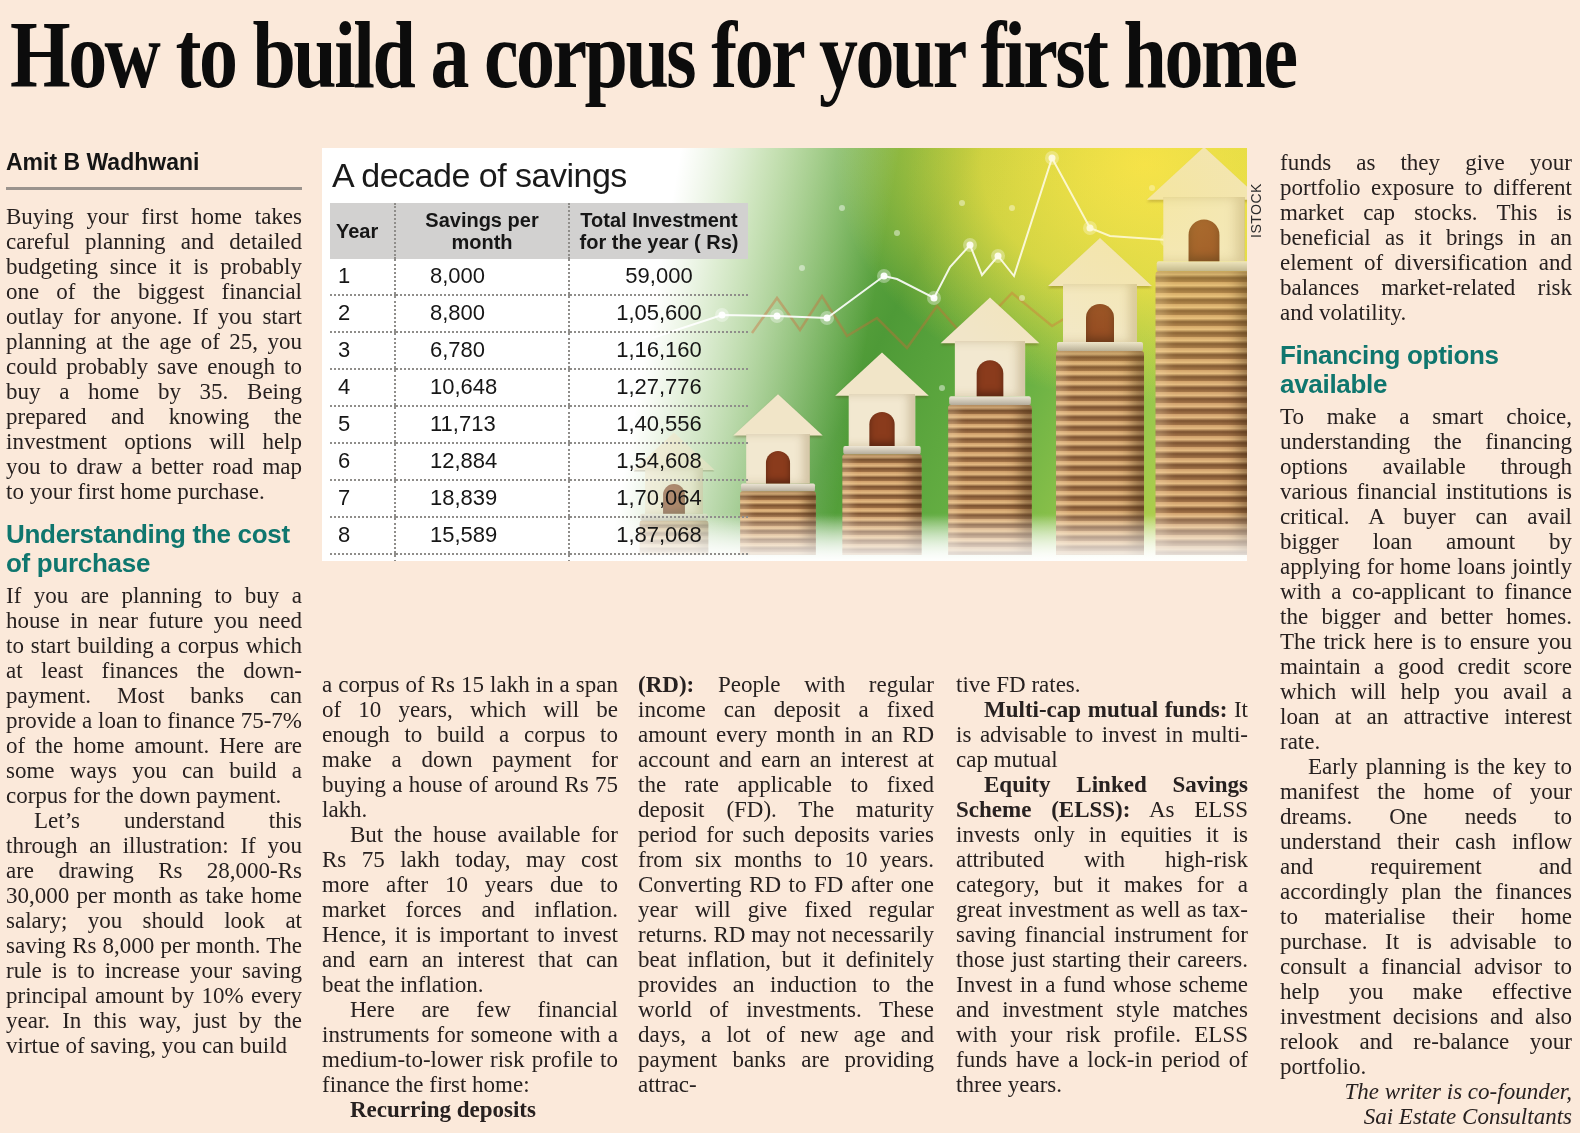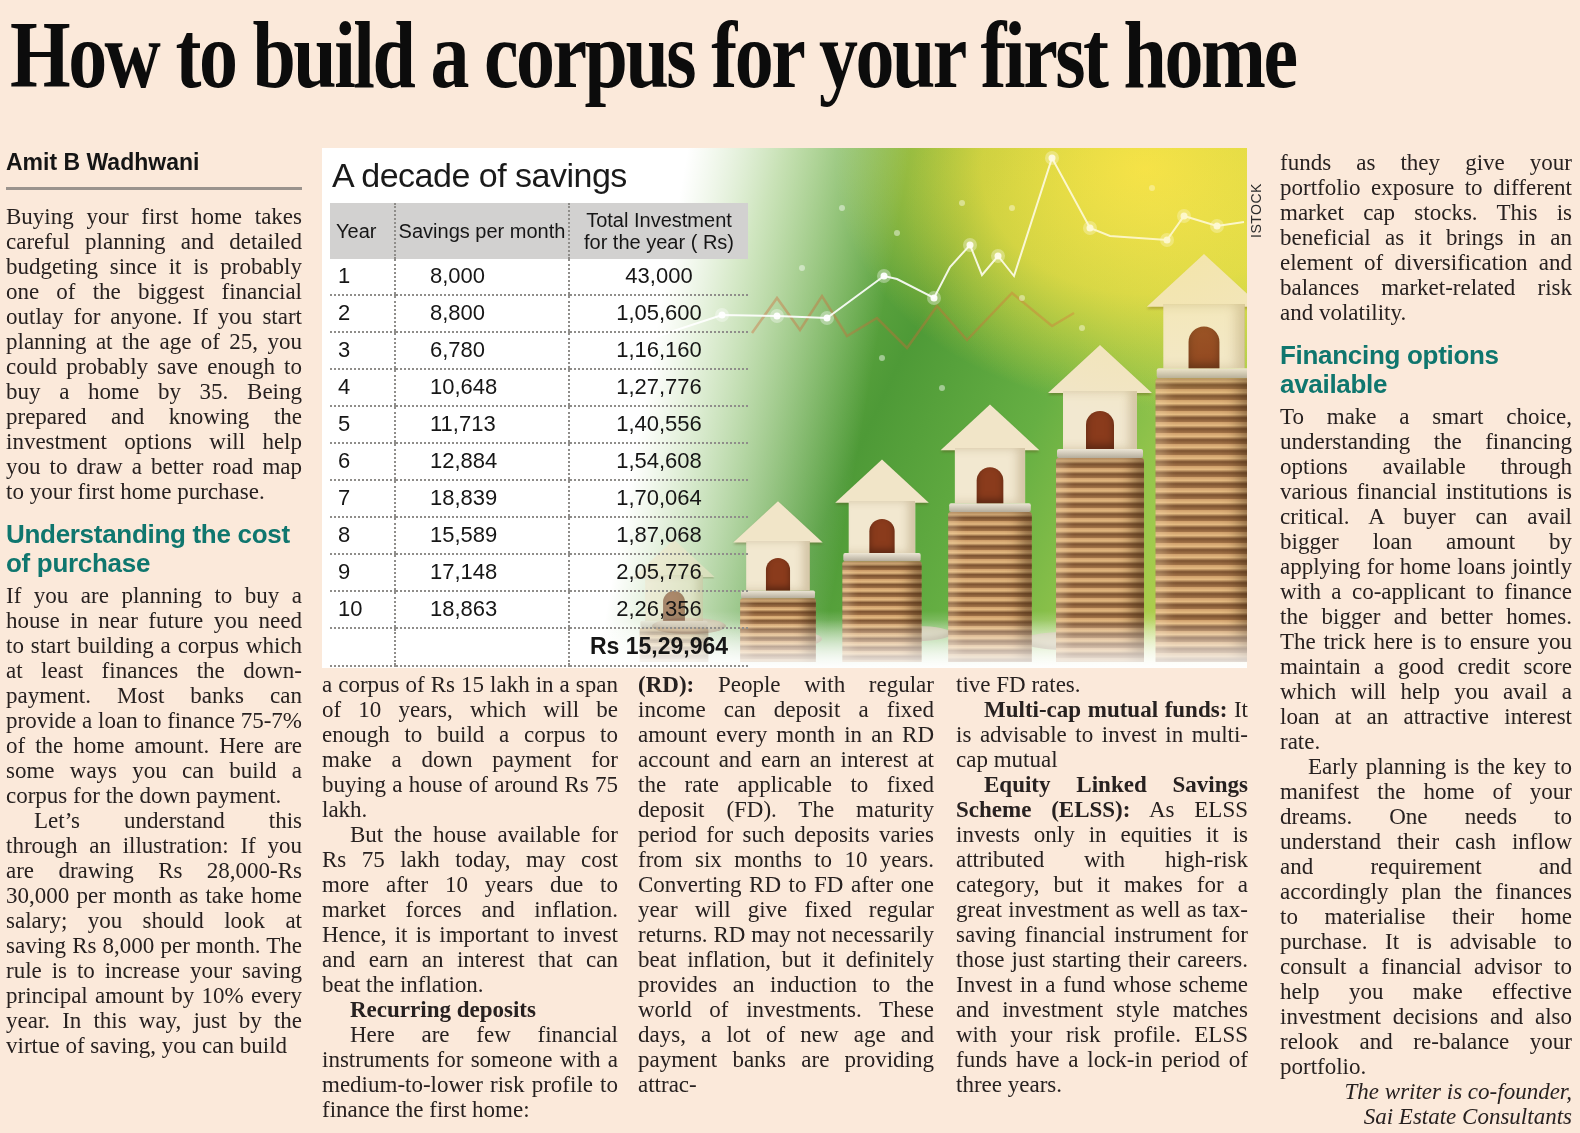--- a/index.html
+++ b/index.html
@@ -43,21 +43,21 @@
 
   
   .istock{
     position:absolute;left:1248px;top:148px;height:90px;
     font-family:"Liberation Sans",sans-serif;font-size:14px;color:#2b2b2b;
     writing-mode:vertical-rl;transform:rotate(180deg);letter-spacing:.5px;
   }
 
   
   .media{
-    position:absolute;left:322px;top:148px;width:925px;height:520px;
+    position:absolute;left:322px;top:148px;width:925px;height:413px;
     background:
       linear-gradient(to top, rgba(255,255,255,.92) 0%, rgba(255,255,255,0) 11%),
       linear-gradient(100deg, #ffffff 0%, #ffffff 36%, rgba(255,255,255,0) 58%),
       radial-gradient(ellipse 430px 330px at 89% 4%, #f4e140 0%, rgba(244,225,64,.75) 38%, rgba(244,225,64,0) 72%),
       linear-gradient(115deg, #d7e7cb 16%, #7cb950 40%, #4e9a37 58%, #66af43 72%, #9dc94d 86%, #d8d749 100%);
     overflow:hidden;
   }
   .media svg.graph{position:absolute;inset:0;z-index:1;}
   .glow{position:absolute;inset:0;z-index:3;pointer-events:none;
     background:radial-gradient(ellipse 360px 300px at 90% 12%, rgba(250,230,90,.35), rgba(250,230,90,0) 70%);}
@@ -80,21 +80,21 @@
     box-shadow:inset -12px 0 14px rgba(60,35,10,.45), inset 10px 0 10px rgba(255,235,200,.25);}
   .coin{position:absolute;border-radius:50%;background:#d8ccb8;opacity:.85;z-index:2;
     box-shadow:inset 0 -3px 5px rgba(100,80,50,.4);}
 
   
   .sav{position:absolute;left:8px;top:6px;width:398px;z-index:5;
     font-family:"Liberation Sans",sans-serif;color:#161616;}
   .sav-title{font-size:34px;letter-spacing:-.5px;color:#1a1a1a;margin:2px 0 8px 2px;}
   table.sav-t{border-collapse:collapse;width:100%;table-layout:fixed;}
   .sav-t th{
-    background:#d2d1d0;font-size:20px;line-height:22px;font-weight:normal;text-align:center;
+    background:#d2d1d0;font-size:20px;line-height:22px;font-weight:bold;text-align:center;
     padding:6px 2px;vertical-align:middle;}
   .sav-t th.c-year{width:56px;text-align:left;padding-left:6px;}
   .sav-t th.c-pm{width:168px;}
   .sav-t th.c-ti{width:174px;}
   .sav-t td{
     font-size:22px;padding:4px 2px 5px;vertical-align:middle;
     border-bottom:2px dotted #8f8d8a;}
   .sav-t td.c-year{text-align:left;padding-left:8px;}
   .sav-t td.c-pm{text-align:left;padding-left:34px;}
   .sav-t td.c-ti{text-align:center;}
@@ -231,21 +231,21 @@
           <tr>
             <th class="c-year">Year</th>
             <th class="c-pm vline">Savings per month</th>
             <th class="c-ti vline">Total Investment for the year ( Rs)</th>
           </tr>
         </thead>
         <tbody id="sav-body">
             <tr>
               <td class="c-year">1</td>
               <td class="c-pm vline">8,000</td>
-              <td class="c-ti vline">43,000</td>
+              <td class="c-ti vline">59,000</td>
             </tr>
             <tr>
               <td class="c-year">2</td>
               <td class="c-pm vline">8,800</td>
               <td class="c-ti vline">1,05,600</td>
             </tr>
             <tr>
               <td class="c-year">3</td>
               <td class="c-pm vline">6,780</td>
               <td class="c-ti vline">1,16,160</td>
@@ -296,22 +296,22 @@
       </table>
 
     </div>
   </div>
 
   <div class="istock">ISTOCK</div>
 
   <div class="col" id="col2">
       <p>a corpus of Rs 15 lakh in a span of 10 years, which will be enough to build a corpus to make a down payment for buying a house of around Rs 75 lakh.</p>
       <p class="ind">But the house available for Rs 75 lakh today, may cost more after 10 years due to market forces and inflation. Hence, it is important to invest and earn an interest that can beat the inflation.</p>
+      <p class="ind">Here are few financial instruments for someone with a medium-to-lower risk profile to finance the first home:</p>
       <p class="ind"><b>Recurring deposits</b></p>
-      <p class="ind">Here are few financial instruments for someone with a medium-to-lower risk profile to finance the first home:</p>
     </div>
   <div class="col" id="col3">
       <p><b>(RD):</b> People with regular income can deposit a fixed amount every month in an RD account and earn an interest at the rate applicable to fixed deposit (FD). The maturity period for such deposits varies from six months to 10 years. Converting RD to FD after one year will give fixed regular returns. RD may not necessarily beat inflation, but it definitely provides an induction to the world of investments. These days, a lot of new age and payment banks are providing attrac-</p>
     </div>
   <div class="col" id="col4">
       <p>tive FD rates.</p>
       <p class="ind"><b>Multi-cap mutual funds:</b> It is advisable to invest in multi-cap mutual</p>
       <p class="ind"><b>Equity Linked Savings Scheme (ELSS):</b> As ELSS invests only in equities it is attributed with high-risk category, but it makes for a great investment as well as tax-saving financial instrument for those just starting their careers. Invest in a fund whose scheme and investment style matches with your risk profile. ELSS funds have a lock-in period of three years.</p>
     </div>
   <div class="col" id="col5">

